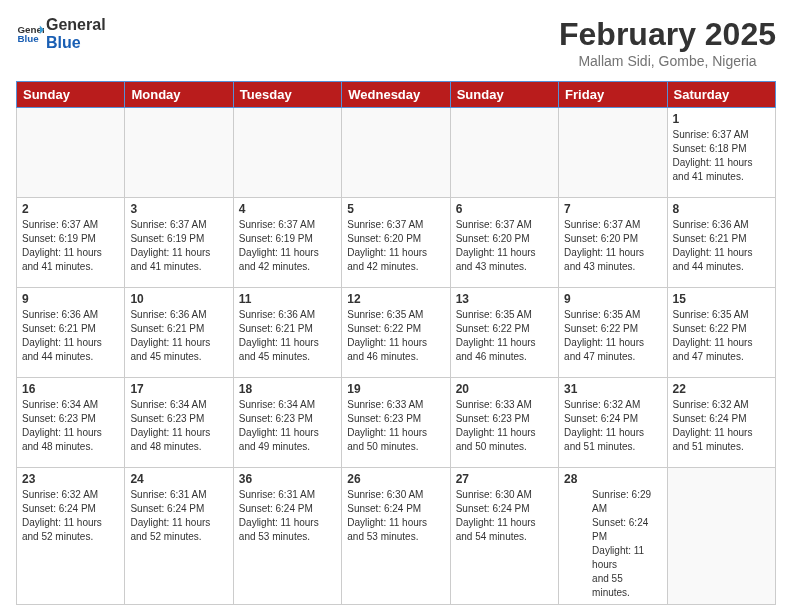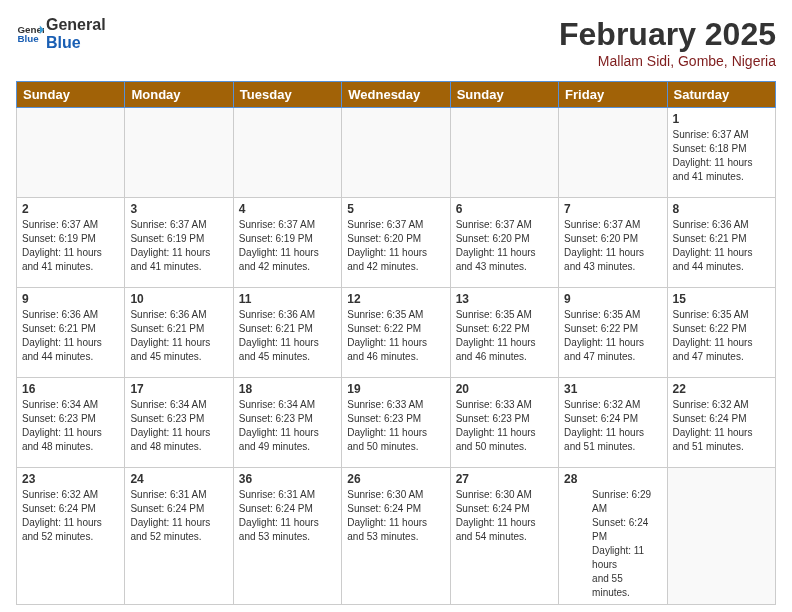--- a/index.html
+++ b/index.html
@@ -19,38 +19,38 @@
     .logo {
       display: flex;
       align-items: center;
     }
     .logo-icon {
       width: 28px;
       height: 28px;
       margin-right: 2px;
     }
     .title-block {
-      text-align: right;
+      text-align: center;
     }
     .month-title {
       font-size: 32px;
       font-weight: bold;
       color: #333;
     }
     .location {
       font-size: 14px;
-      color: #7f1d1d;
+      color: #737373;
     }
     .calendar {
       width: 100%;
       border-collapse: collapse;
       border: 1px solid #ccc;
     }
     .calendar th {
-      background-color: #a16207;
+      background-color: #b91c1c;
       color: #fff;
       text-align: left;
       padding: 5px 6px;
       font-size: 13px;
       border: 1px solid #5590d8;
     }
     .calendar td {
       vertical-align: top;
       border: 1px solid #ccc;
       padding: 4px 5px;

